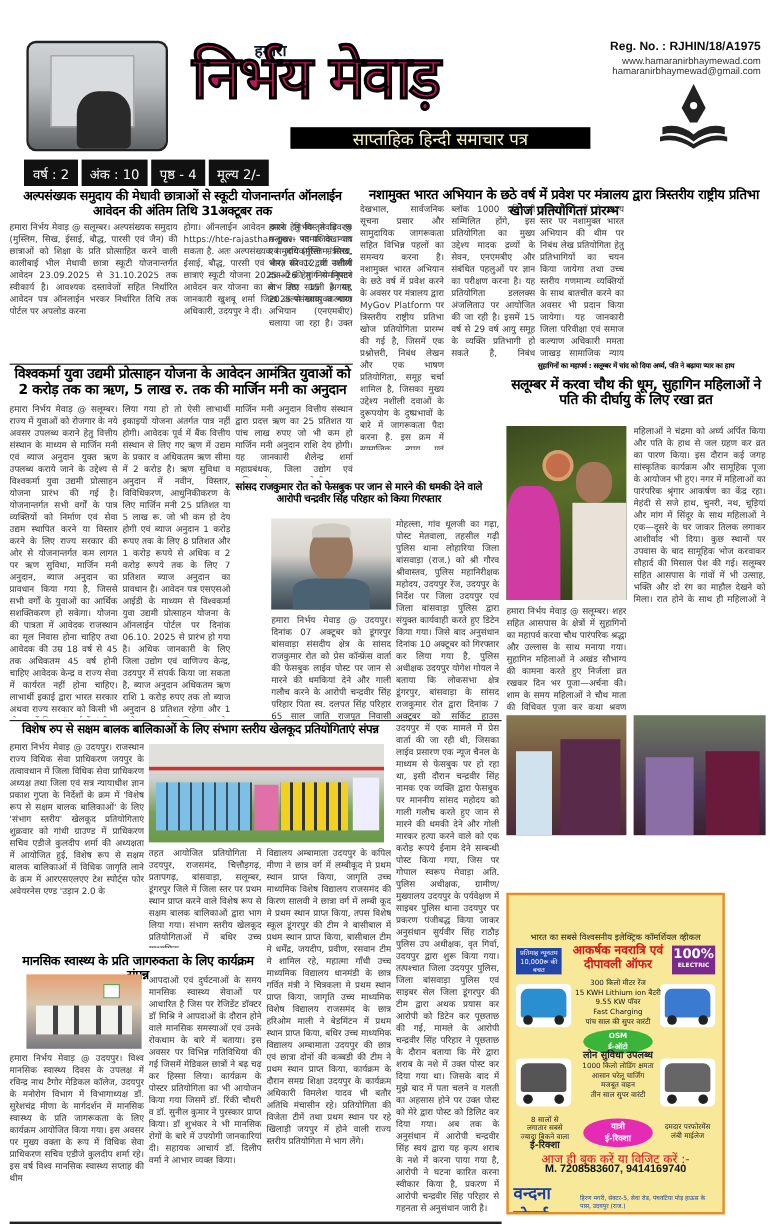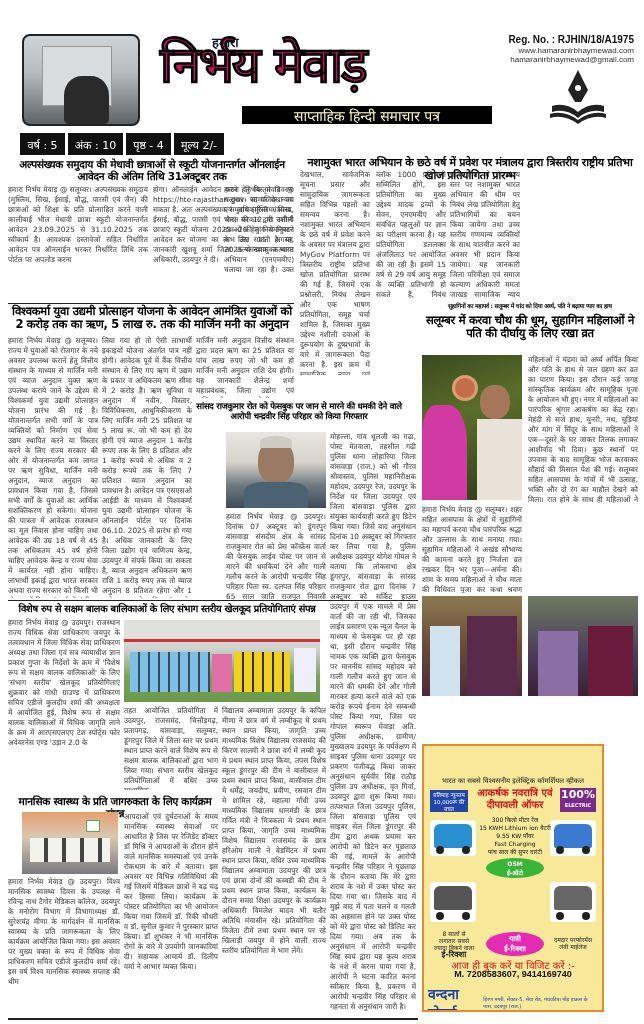--- a/index.html
+++ b/index.html
@@ -63,21 +63,21 @@
   <div class="r3">hamaranirbhaymewad@gmail.com</div>
 </div>
 <svg class="abs logo" viewBox="0 0 60 58">
   <path d="M30 2 L40 22 L33 34 L27 34 L20 22 Z" fill="#222"></path>
   <circle cx="30" cy="20" r="3" fill="#fff"></circle>
   <path d="M4 38 Q18 34 30 44 Q42 34 56 38 L56 44 Q42 40 30 50 Q18 40 4 44 Z" fill="#222"></path>
   <path d="M2 46 Q16 42 30 52 Q44 42 58 46 L58 50 Q44 46 30 56 Q16 46 2 50 Z" fill="#222"></path>
 </svg>
 
 <div class="abs infobar">
-  <div class="ib1">वर्ष : 5</div>
+  <div class="ib1">वर्ष : 2</div>
   <div class="ib2">अंक : 10</div>
   <div class="ib4">पृष्ठ - 4</div>
   <div class="ib5">मूल्य 2/-</div>
 </div>
 
 <div class="abs hl" style="left:8px;top:158px;width:288px;font-size:10.5px">अल्पसंख्यक समुदाय की मेधावी छात्राओं से स्कूटी योजनान्तर्गत ऑनलाईन आवेदन की अंतिम तिथि 31अक्टूबर तक</div>
 <div class="abs body" style="left:8px;top:185px;width:140px;height:90px">हमारा निर्भय मेवाड़ @ सलूम्बर। अल्पसंख्यक समुदाय (मुस्लिम, सिख, ईसाई, बौद्ध, पारसी एवं जैन) की छात्राओं को शिक्षा के प्रति प्रोत्साहित करने वाली कालीबाई भील मेधावी छात्रा स्कूटी योजनान्तर्गत आवेदन 23.09.2025 से 31.10.2025 तक स्वीकार्य है। आवश्यक दस्तावेजों सहित निर्धारित आवेदन पत्र ऑनलाईन भरकर निर्धारित तिथि तक पोर्टल पर अपलोड करना</div>
 <div class="abs body" style="left:153px;top:185px;width:140px;height:90px">होगा। ऑनलाईन आवेदन करने हेतु विस्तृत विवरण https://hte-rajasthan-gov- पद पर देखा जा सकता है. अतः अल्पसंख्यक समुदाय (मुस्लिम, सिख, ईसाई, बौद्ध, पारसी एवं जैन) की 12 वीं उत्तीर्ण छात्राएं स्कूटी योजना 2025—26 हेतु नियमानुसार आवेदन कर योजना का लाभ उठा सकती है. यह जानकारी खुशबू शर्मा जिला अल्पसंख्यक कल्याण अधिकारी, उदयपुर ने दी।</div>
 
 <div class="abs hl" style="left:302px;top:157px;width:336px;font-size:11px">नशामुक्त भारत अभियान के छठे वर्ष में प्रवेश पर मंत्रालय द्वारा त्रिस्तरीय राष्ट्रीय प्रतिभा खोज प्रतियोगिता प्रारम्भ</div>
@@ -179,20 +179,27 @@
   <div class="veh" style="left:6px;top:136px;height:40px">
       <i style="background:#555"></i>
       <b style="left:6px"></b>
       <b style="right:6px"></b>
     </div>
   <div class="veh" style="right:6px;top:136px;height:40px">
       <i style="background:#666"></i>
       <b style="left:6px"></b>
       <b style="right:6px"></b>
     </div>
+  <div class="loan">
+    <b>लोन सुविधा उपलब्ध</b>
+    <div>1000 किलो लोडिंग क्षमता</div>
+    <div>आसान घरेलू चार्जिंग</div>
+    <div>मजबूत वाहन</div>
+    <div>तीन साल सुपर वारंटी</div>
+  </div>
   <div class="lt">
     <div>8 सालों से</div>
     <div>लगातार सबसे</div>
     <div>ज्यादा बिकने वाला</div>
     <div style="font-weight:900;font-size:8px">ई-रिक्शा</div>
   </div>
   <div class="badge" style="left:62px;top:186px;width:58px;height:24px;background:#e52bb4;font-size:7px;line-height:10px;padding-top:2px">
       <div>यात्री</div>
       <div>ई-रिक्शा</div>
     </div>

